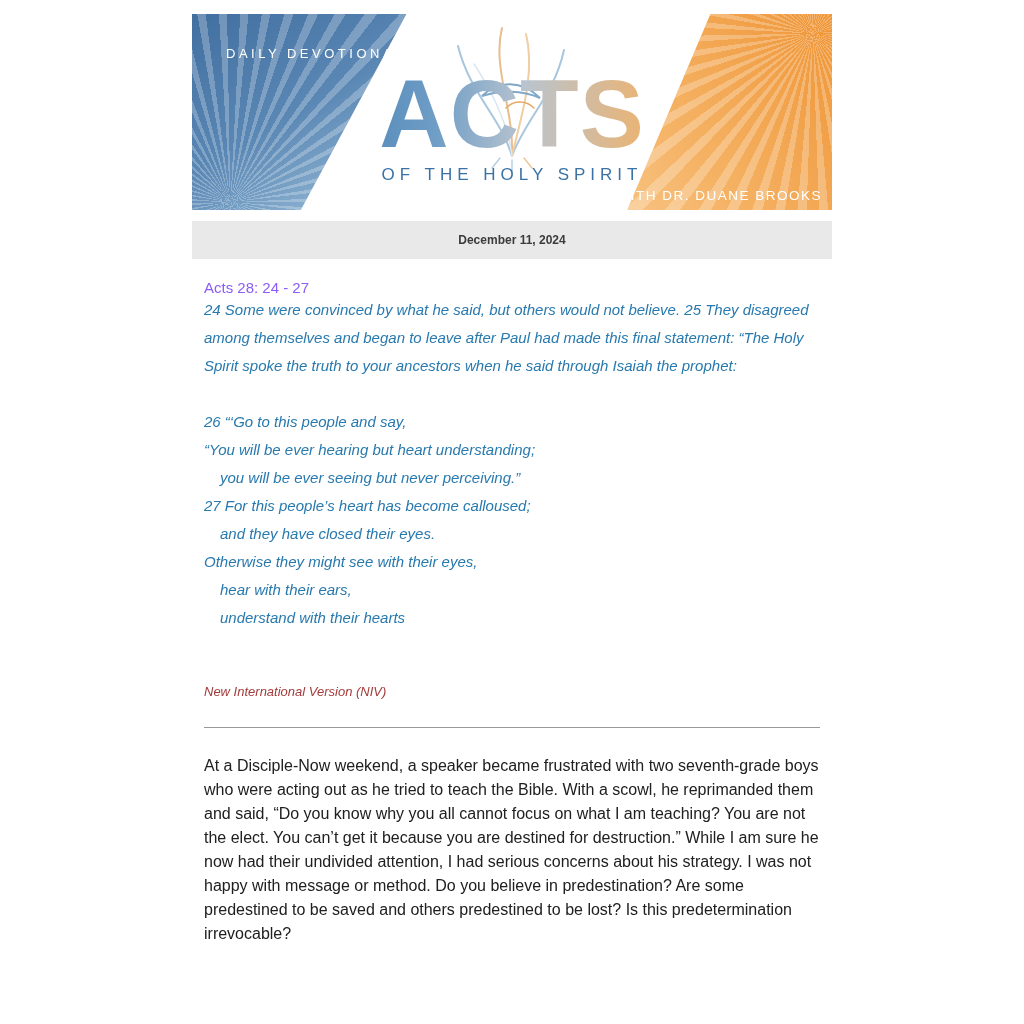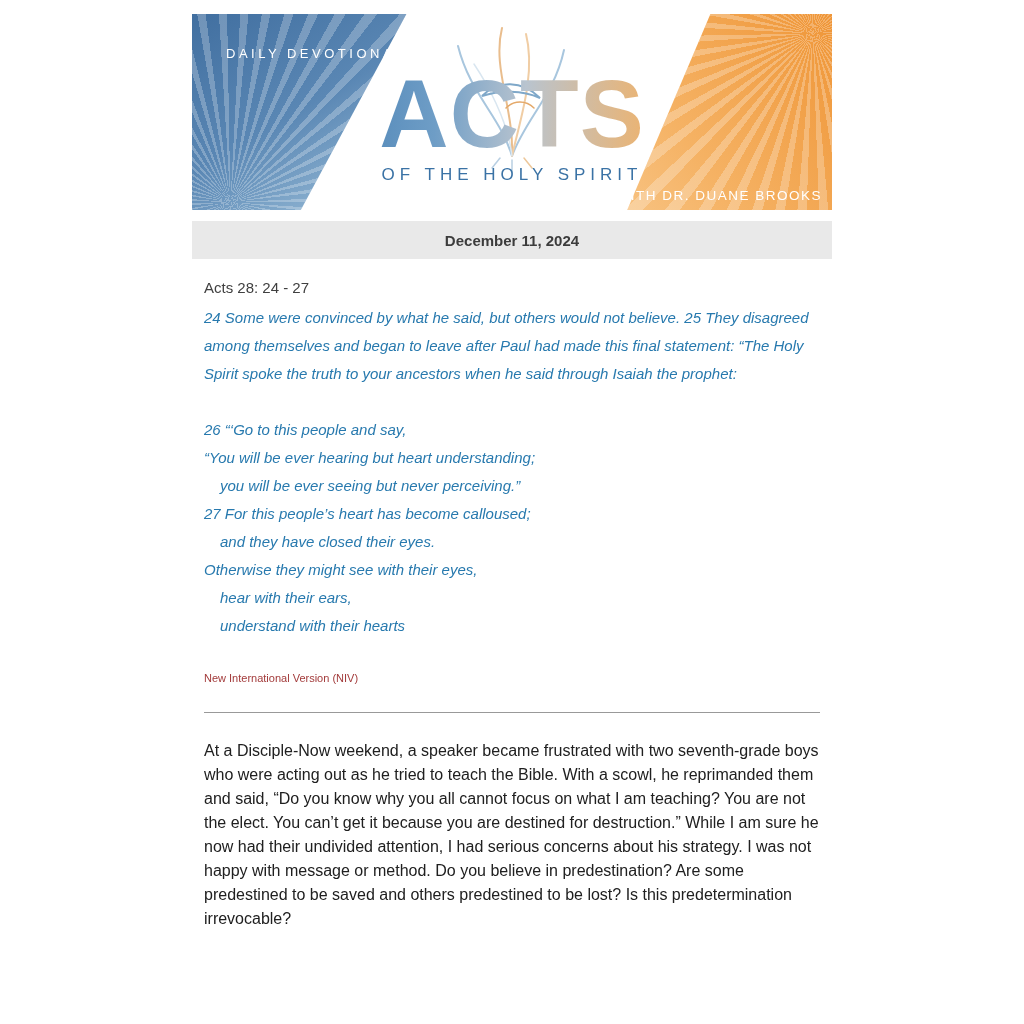--- a/index.html
+++ b/index.html
@@ -97,48 +97,49 @@
   
   .date-bar {
     margin-top: 11px;
     background: #e9e9e9;
     height: 38px;
     display: flex;
     align-items: center;
     justify-content: center;
   }
   .date-text {
-    font-size: 15px;
+    font-size: 12px;
     font-weight: bold;
     color: #3c3c3c;
   }
 
   
   .content {
     padding: 0 12px;
   }
   .reference {
     margin-top: 20px;
     font-size: 15px;
-    color: #404040;
+    color: #8b5cf6;
   }
   .scripture {
     color: #2779ae;
     font-style: italic;
     font-size: 15px;
     line-height: 28px;
   }
-  .scripture-paragraph { margin-top: 8px; }
+  .scripture-paragraph { margin-top: 0; }
   .poem { margin-top: 28px; }
   .poem-line { min-height: 28px; }
   .poem-line.indent { padding-left: 16px; }
   .version {
-    margin-top: 32px;
-    font-size: 11px;
+    margin-top: 52px;
+    font-size: 13px;
     color: #a33b3b;
+    font-style: italic;
   }
 
   
   .divider {
     margin-top: 28px;
     border: none;
     border-top: 1px solid #999999;
     width: 100%;
   }
   .body-text {

